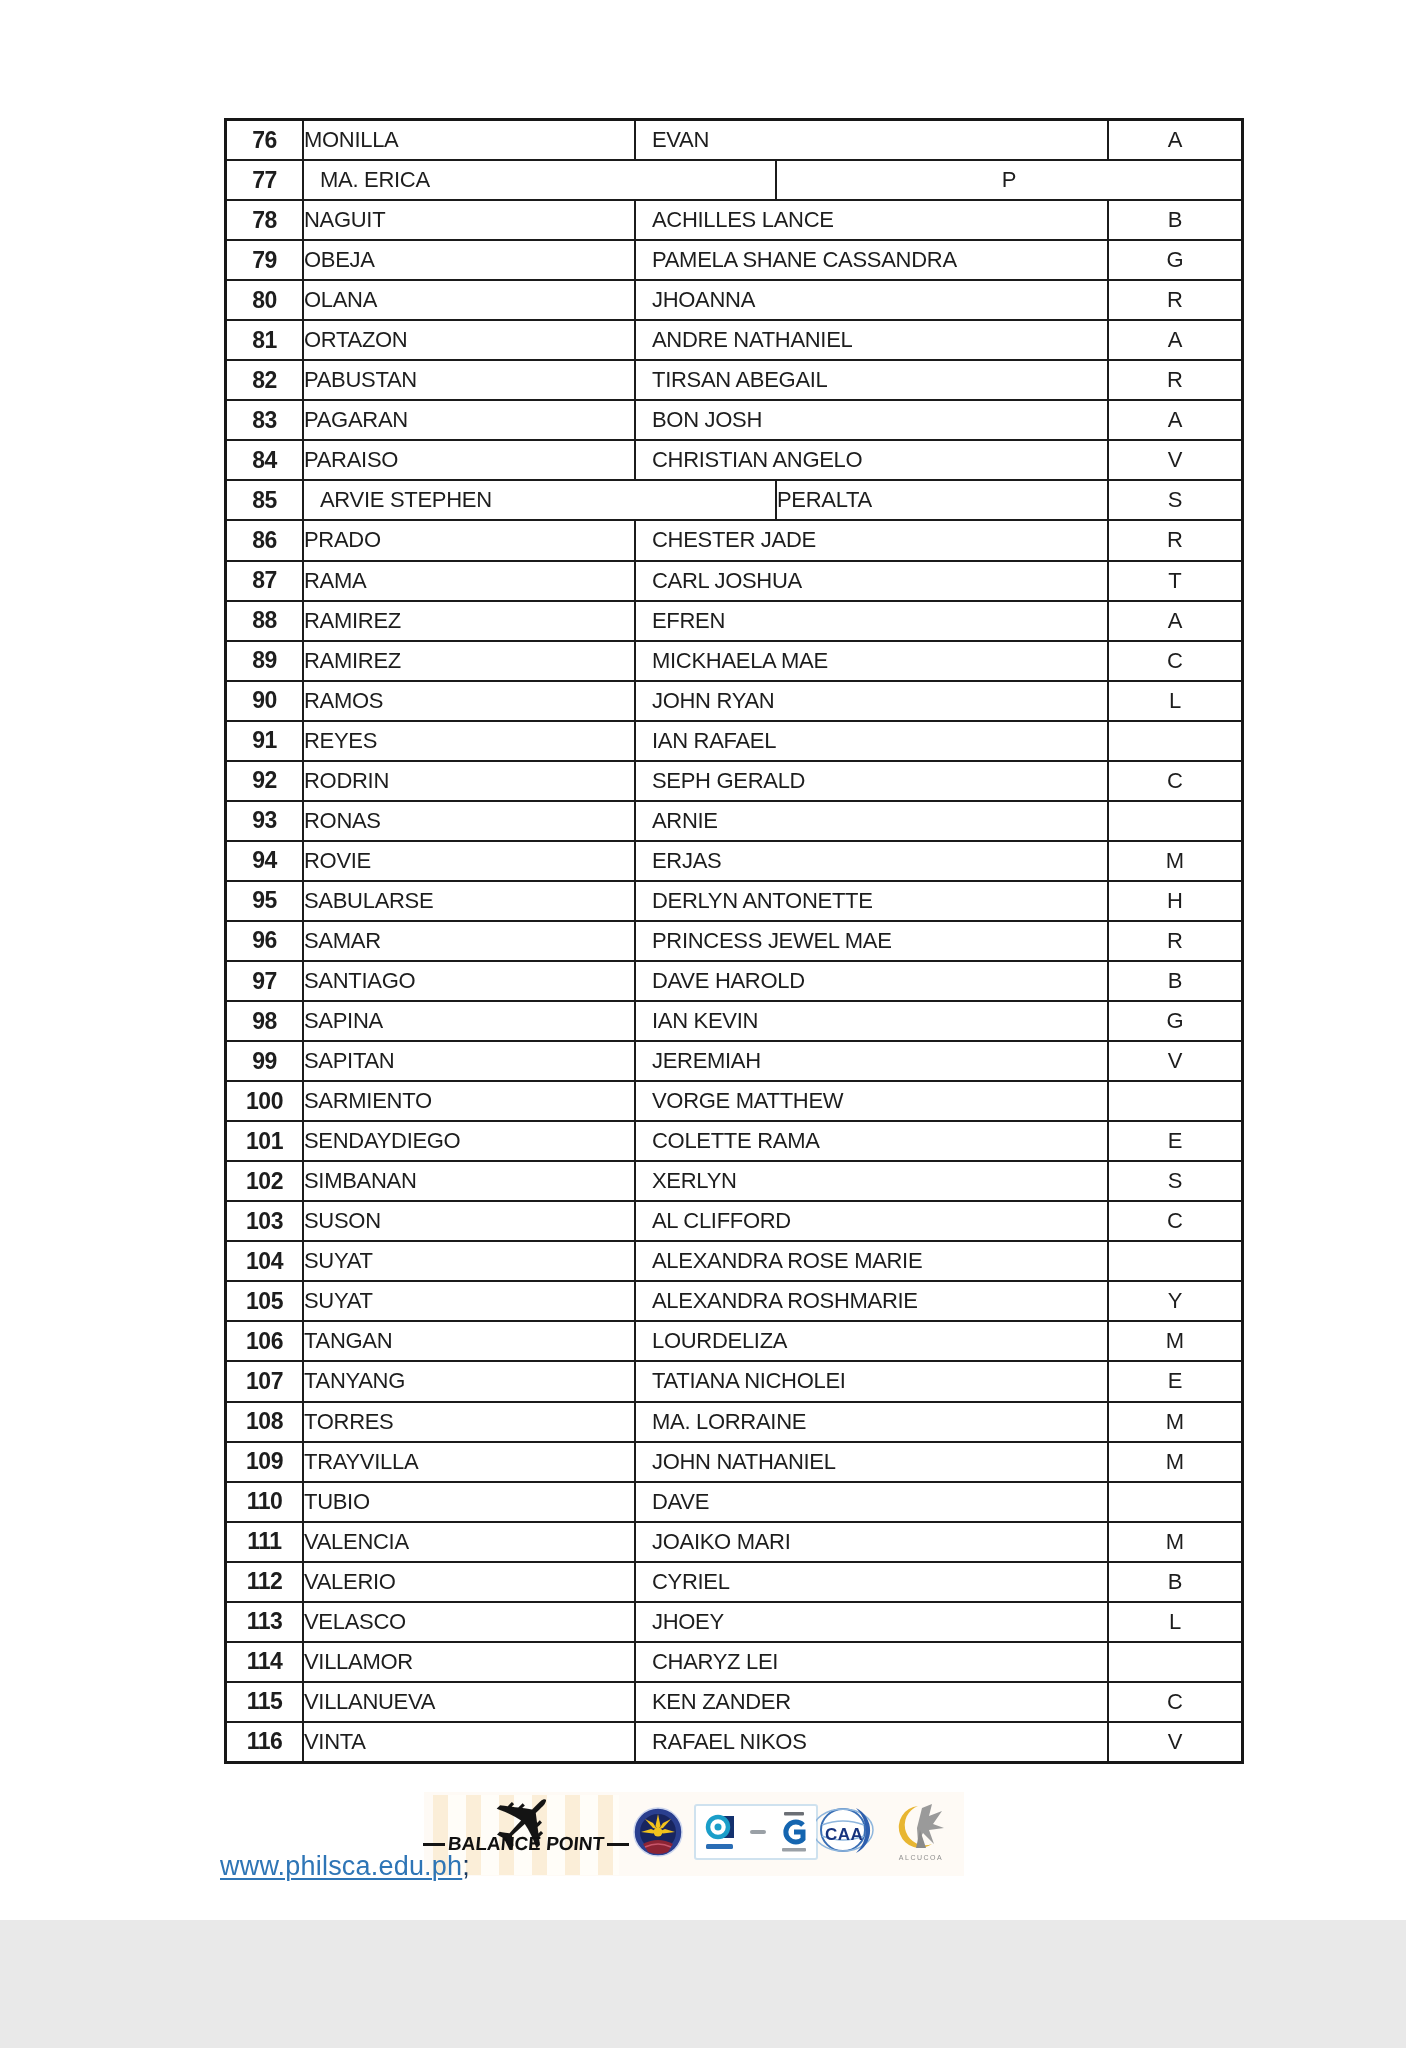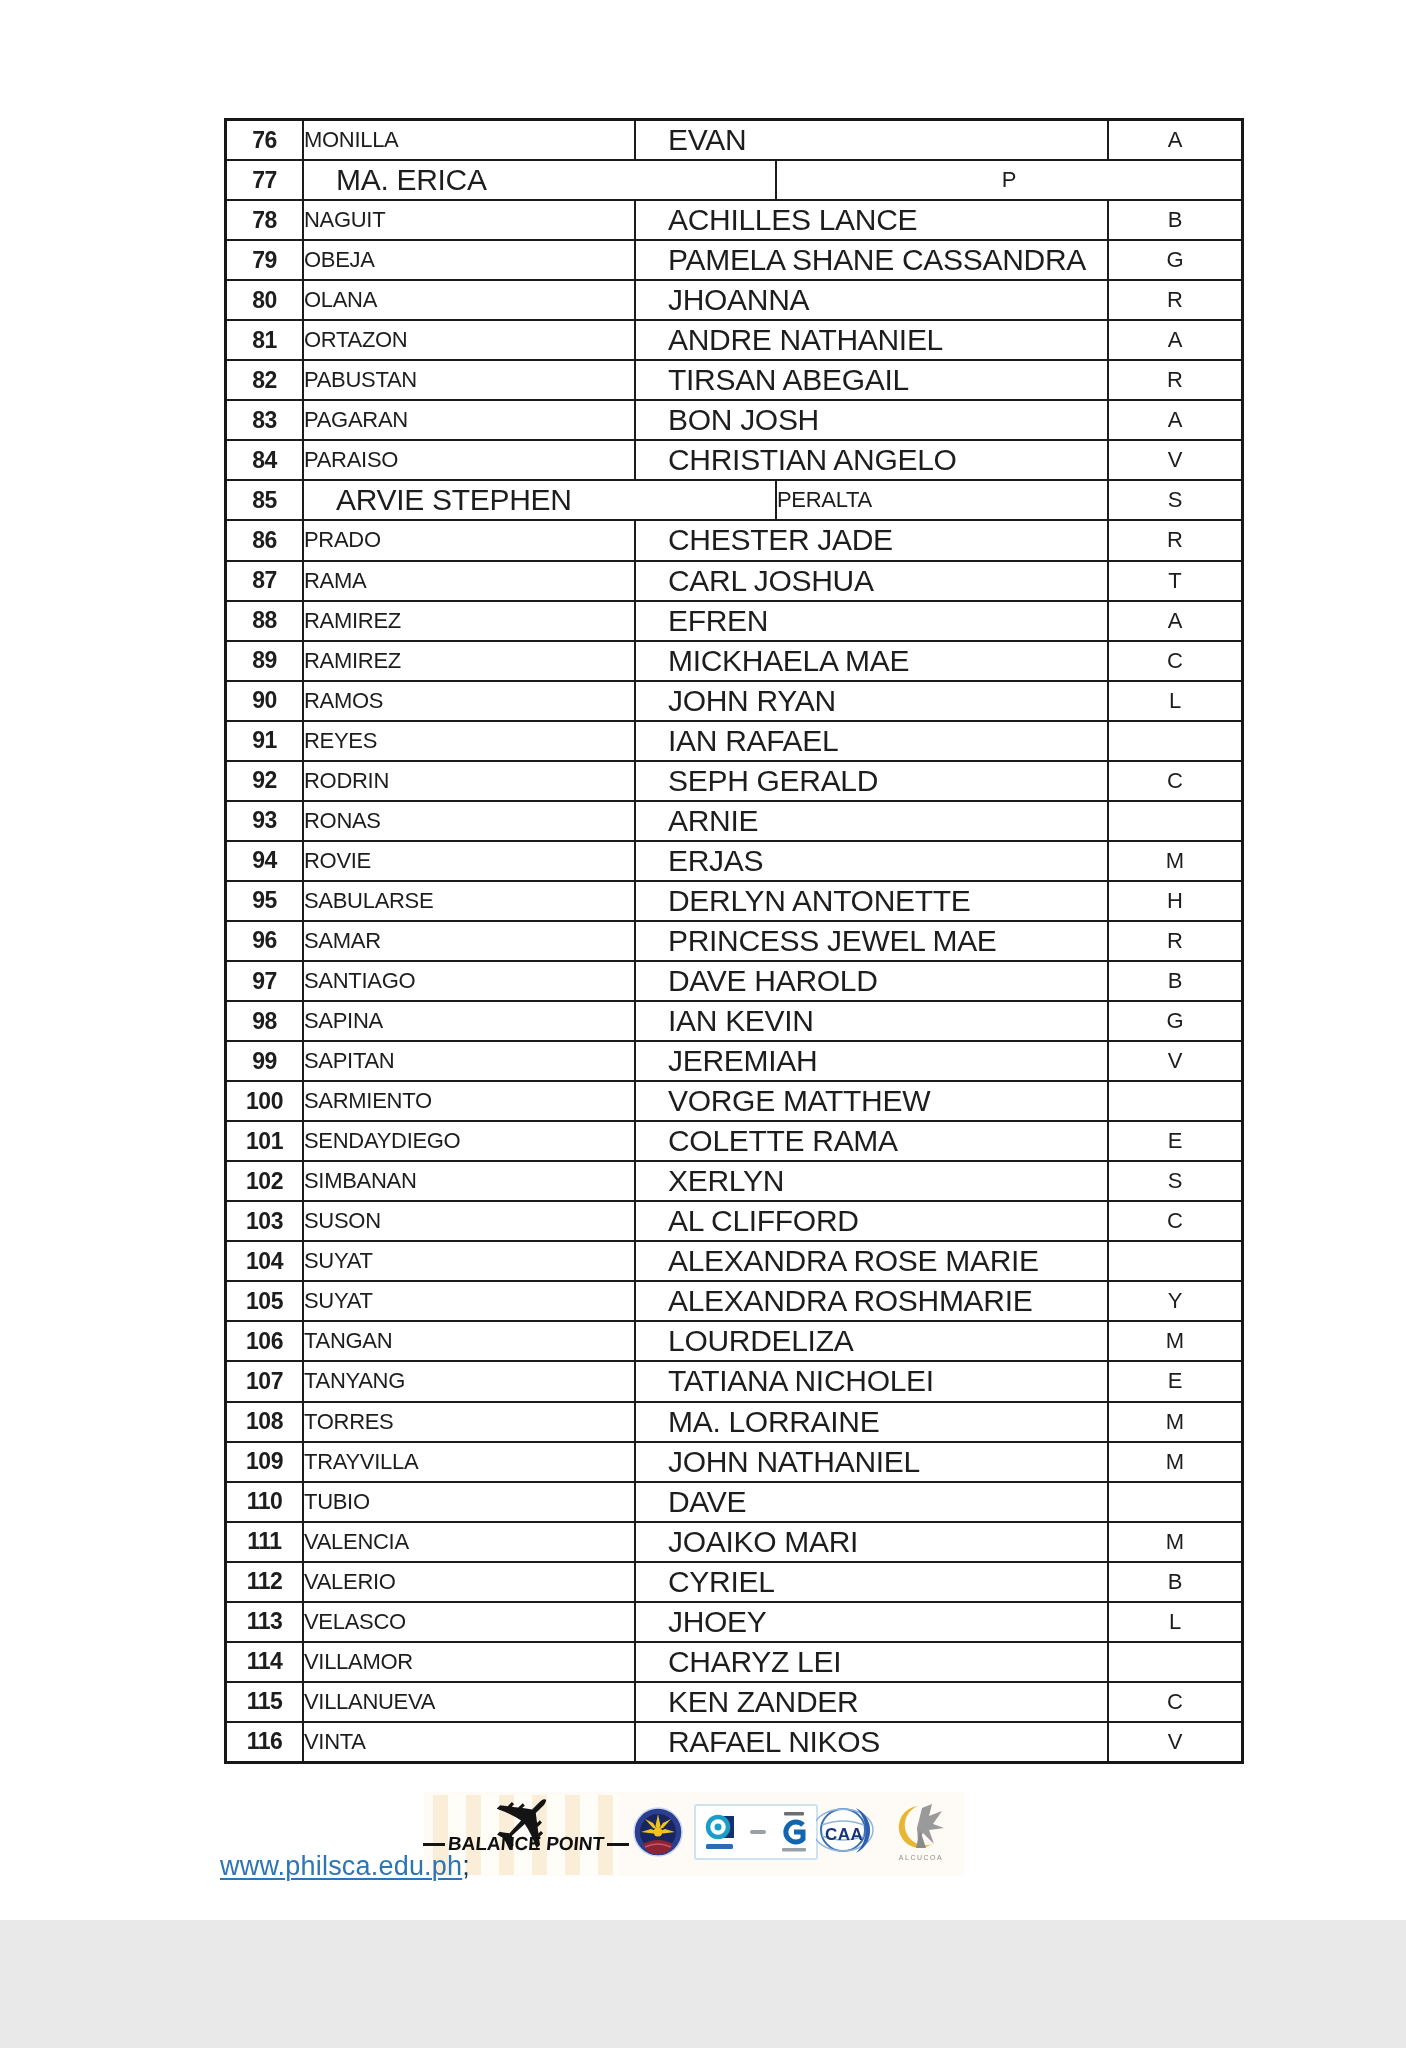--- a/index.html
+++ b/index.html
@@ -17,21 +17,21 @@
   }
   .row { flex:1 1 0; display:flex; border-bottom:2px solid #1b1b1b; min-height:0; }
   .row:last-child { border-bottom:none; }
   .cell {
     box-sizing:border-box; border-right:2px solid #1b1b1b;
     display:flex; align-items:center; overflow:hidden; white-space:nowrap;
   }
   .cell:last-child { border-right:none; }
   .c-no   { width:77px;  justify-content:center; font-weight:700; font-size:23px; letter-spacing:-0.5px; }
   .c-last { width:332px; font-size:22px; letter-spacing:-0.3px; }
-  .c-first{ width:473px; padding-left:32px; font-size:30px; letter-spacing:-0.3px; }
+  .c-first{ width:473px; padding-left:16px; font-size:22px; letter-spacing:-0.3px; }
   .c-mi   { flex:1; justify-content:center; font-size:22px; }
 
   
   .scan-tint { position:absolute; background:#fdf6ec; }
   .tint-wide { left:424px; top:1792px; width:540px; height:84px; opacity:.55; }
   .bp-logo {
     position:absolute; left:433px; top:1795px; width:186px; height:80px;
     background:repeating-linear-gradient(90deg,#fbeed8 0px,#fbeed8 15px,#fffdf8 15px,#fffdf8 33px);
   }
   .bp-plane {

